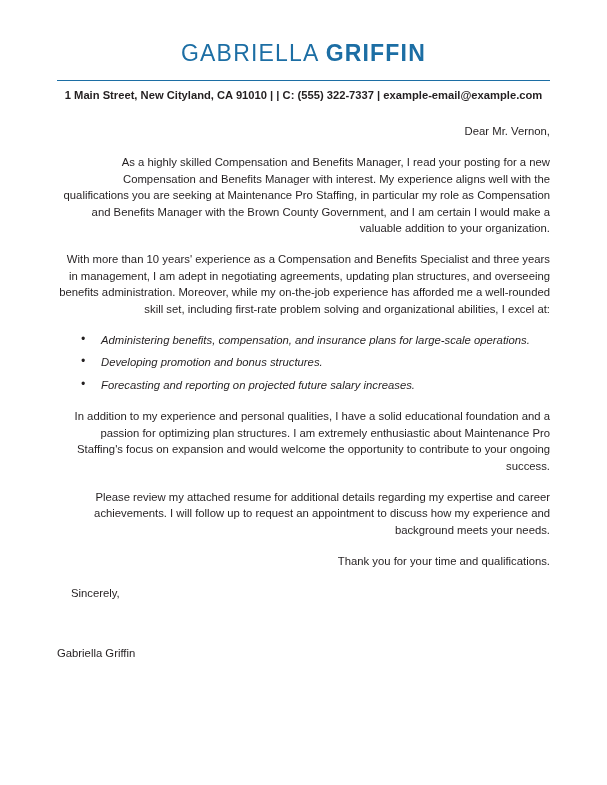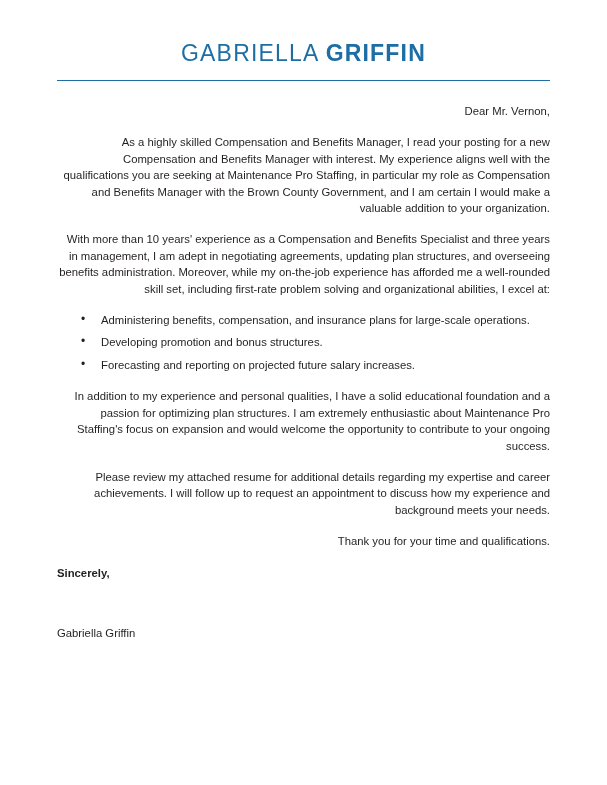--- a/index.html
+++ b/index.html
@@ -61,55 +61,56 @@
     margin: 0 0 15px 0;
   }
   p.para {
     margin: 0 0 15px 0;
     text-align: right;
   }
   ul.bullets {
     margin: 0 0 15px 0;
     padding-left: 32px;
     list-style: none;
+    font-style: italic;
   }
   ul.bullets li {
     position: relative;
     margin-bottom: 6px;
     padding-left: 12px;
   }
   ul.bullets li:before {
     content: "\2022";
     position: absolute;
     left: -8px;
     top: -1px;
     font-size: 12px;
     color: #231f20;
   }
   .closing {
-    margin: 0 0 2px 0;
-    font-weight: bold;
+    margin: 0 0 2px 14px;
   }
   .thanks {
     margin: 0 0 15px 0;
   }
   .signature {
     margin-top: 44px;
   }
 </style>
 </head>
 <body>
 
 <div class="page">
 
   <div class="letter-head">
     <div class="name-line">
       <span class="name-first">GABRIELLA</span><span class="name-last">GRIFFIN</span>
     </div>
     <div class="head-rule"></div>
+    <div class="contact-line">1 Main Street, New Cityland, CA 91010 | | C: (555) 322-7337 | example-email@example.com</div>
   </div>
 
   <div class="body-wrap">
 
     <p class="para salutation">Dear Mr. Vernon,</p>
 
     <p class="para">As a highly skilled Compensation and Benefits Manager, I read your posting for a new Compensation and Benefits Manager with interest. My experience aligns well with the qualifications you are seeking at Maintenance Pro Staffing, in particular my role as Compensation and Benefits Manager with the Brown County Government, and I am certain I would make a valuable addition to your organization.</p>
 
     <p class="para">With more than 10 years' experience as a Compensation and Benefits Specialist and three years in management, I am adept in negotiating agreements, updating plan structures, and overseeing benefits administration. Moreover, while my on-the-job experience has afforded me a well-rounded skill set, including first-rate problem solving and organizational abilities, I excel at:</p>
 

